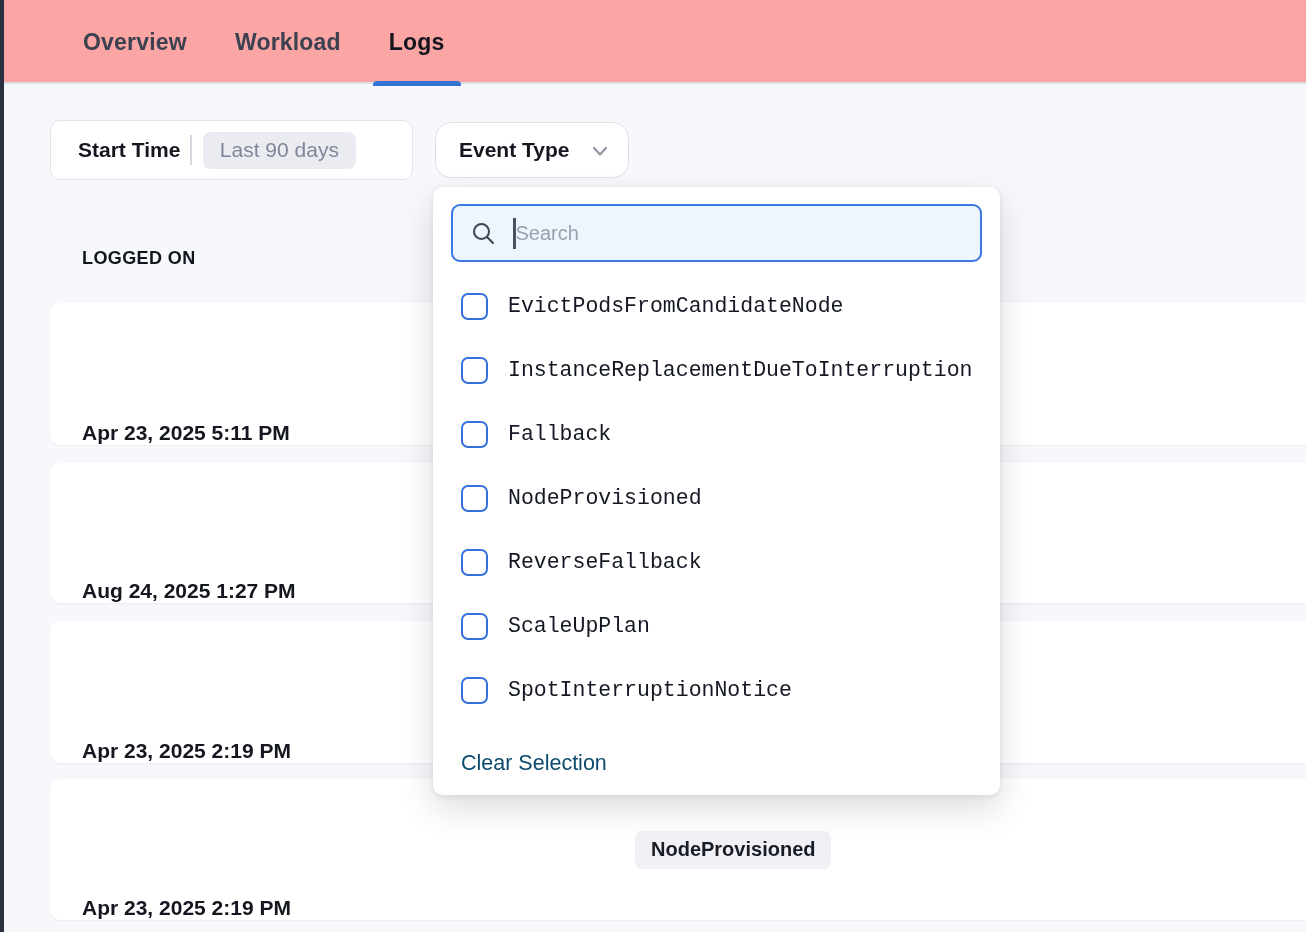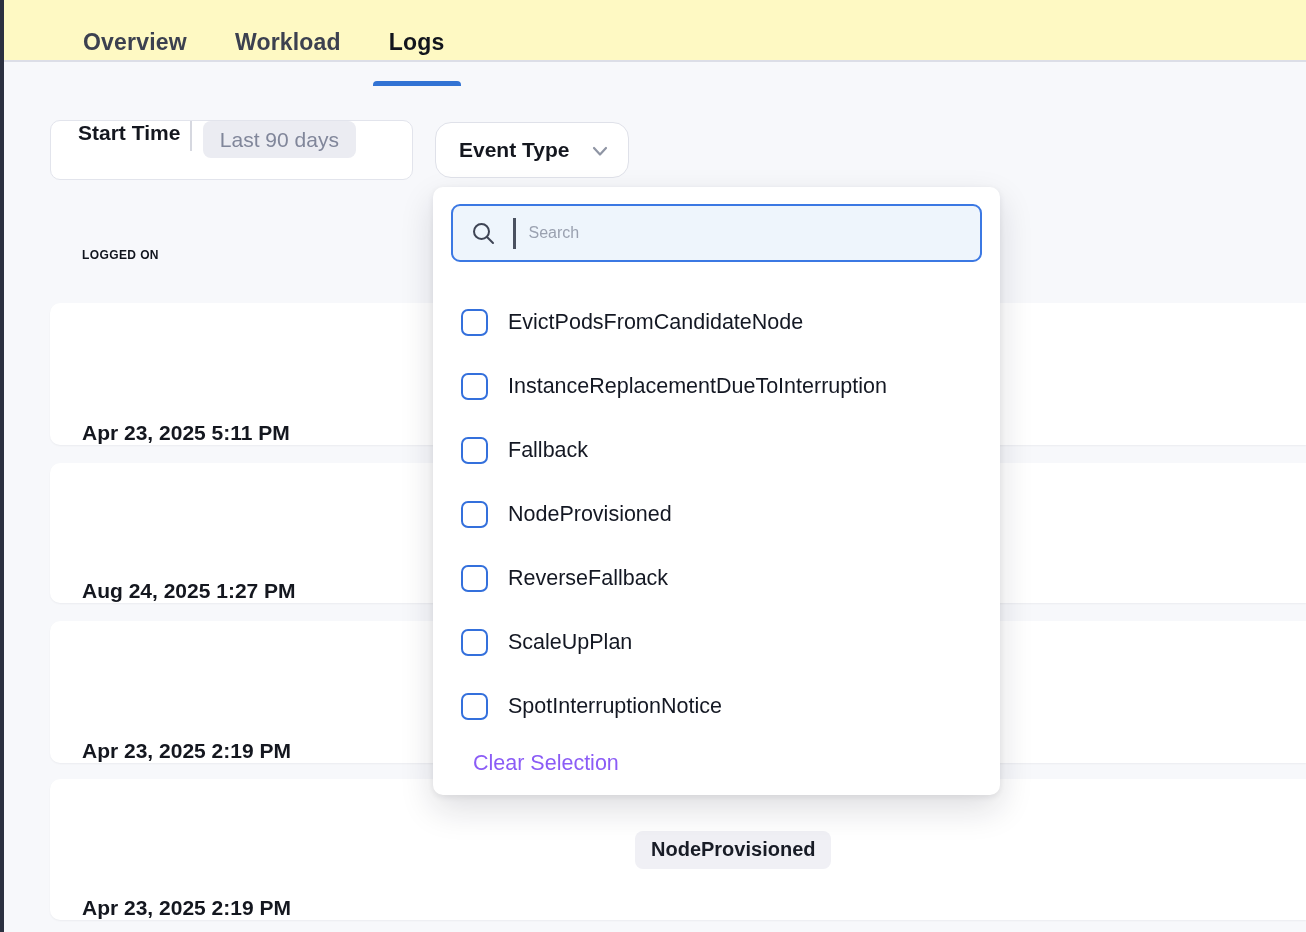--- a/index.html
+++ b/index.html
@@ -12,43 +12,43 @@
   }
 
   
   .app-edge {
     position: absolute; left: 0; top: 0; width: 4px; height: 932px;
     background: #2b3040; z-index: 30;
   }
 
   
   .header {
-    position: absolute; left: 4px; top: 0; right: 0; height: 62px;
-    background: #fef9c3; border-bottom: 2px solid #dcdee7; z-index: 5;
+    position: absolute; left: 4px; top: 0; right: 0; height: 84px;
+    background: #fca5a5; border-bottom: 2px solid #dcdee7; z-index: 5;
   }
   .tabs {
     position: absolute; left: 79px; top: 0; height: 84px;
     display: flex; align-items: center; gap: 48px;
   }
   .tab {
     position: relative; height: 84px; display: flex; align-items: center;
     font-size: 23px; font-weight: 600; color: #3c4150;
     letter-spacing: 0.2px; cursor: pointer; white-space: nowrap;
   }
   .tab.active { color: #12151d; font-weight: 700; }
   .tab.active .tab-underline {
     position: absolute; left: -16px; right: -16px; bottom: -2px; height: 5px;
     background: #3273d4; border-radius: 4px 4px 0 0;
   }
 
   
   .filter-start-time {
     position: absolute; left: 50px; top: 120px; width: 363px; height: 60px;
     background: #ffffff; border: 1.5px solid #e2e4ec; border-radius: 10px;
-    display: flex; align-items: flex-start; z-index: 4;
+    display: flex; align-items: center; z-index: 4;
   }
   .filter-start-time .label {
     margin-left: 27px; font-size: 21px; font-weight: 700; color: #14171f;
     white-space: nowrap;
   }
   .filter-start-time .divider {
     width: 1.5px; height: 30px; background: #d6d8e0; margin: 0 11px 0 10px;
   }
   .filter-start-time .value-pill {
     height: 37px; display: flex; align-items: center; padding: 0 17px;
@@ -62,21 +62,21 @@
     padding: 0 18px 0 23px; cursor: pointer; z-index: 4;
   }
   .filter-event-type .label {
     font-size: 21px; font-weight: 600; color: #14171f; white-space: nowrap;
   }
   .chevron-svg { width: 20px; height: 20px; margin-top: 2px; }
 
   
   .col-header {
     position: absolute; left: 82px; top: 248px;
-    font-size: 12px; font-weight: 700; letter-spacing: 0.4px; color: #10141d;
+    font-size: 18px; font-weight: 700; letter-spacing: 0.4px; color: #10141d;
   }
   .log-card {
     position: absolute; left: 50px; right: 0;
     background: #ffffff; border-radius: 10px 0 0 10px;
     box-shadow: 0 1px 2px rgba(16,24,40,0.05);
     display: flex; align-items: flex-end; z-index: 1;
   }
   .log-card .logged-on {
     margin-left: 32px; font-size: 21px; font-weight: 600; color: #14171f;
     white-space: nowrap;
@@ -105,39 +105,39 @@
     display: flex; align-items: center; padding-left: 17px; cursor: text;
   }
   .search-svg { width: 27px; height: 27px; flex: 0 0 auto; }
   .caret {
     width: 2.5px; height: 31px; background: #4a5160; margin-left: 16px;
     flex: 0 0 auto;
   }
   .search-input {
     border: none; outline: none; background: transparent;
     font-family: "Liberation Sans", "DejaVu Sans", sans-serif;
-    font-size: 16px; color: #14171f; margin-left: 13px; width: 420px;
+    font-size: 20px; color: #14171f; margin-left: 0; width: 420px;
   }
   .search-input::placeholder { color: #9aa1b0; }
-  .option-list { position: absolute; left: 0; right: 0; top: 103px; }
+  .option-list { position: absolute; left: 0; right: 0; top: 87px; font-family: Liberation Mono, monospace; }
   .option-row {
     height: 64px; display: flex; align-items: center; padding-left: 28px;
     cursor: pointer;
   }
   .checkbox {
     width: 27px; height: 27px; border: 2px solid #3470dc; border-radius: 7px;
     background: #ffffff; flex: 0 0 auto;
   }
   .option-label {
     margin-left: 20px; font-size: 21.5px; color: #141823; white-space: nowrap;
   }
   .clear-selection {
-    position: absolute; left: 40px; top: 556px; height: 40px;
+    position: absolute; left: 28px; top: 556px; height: 40px;
     display: flex; align-items: center;
-    font-size: 21.5px; color: #8b5cf6; cursor: pointer;
+    font-size: 21.5px; color: #0c4a6e; cursor: pointer;
   }
 </style>
 </head>
 <body>
 
 <div class="app-edge"></div>
 
 <div class="header">
   <div class="tabs">
     <div class="tab">

